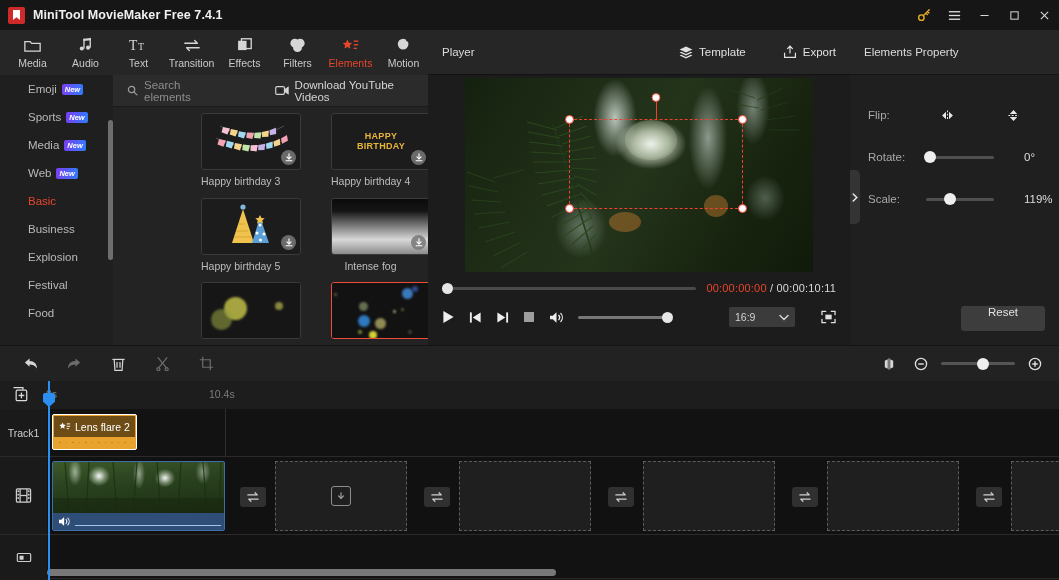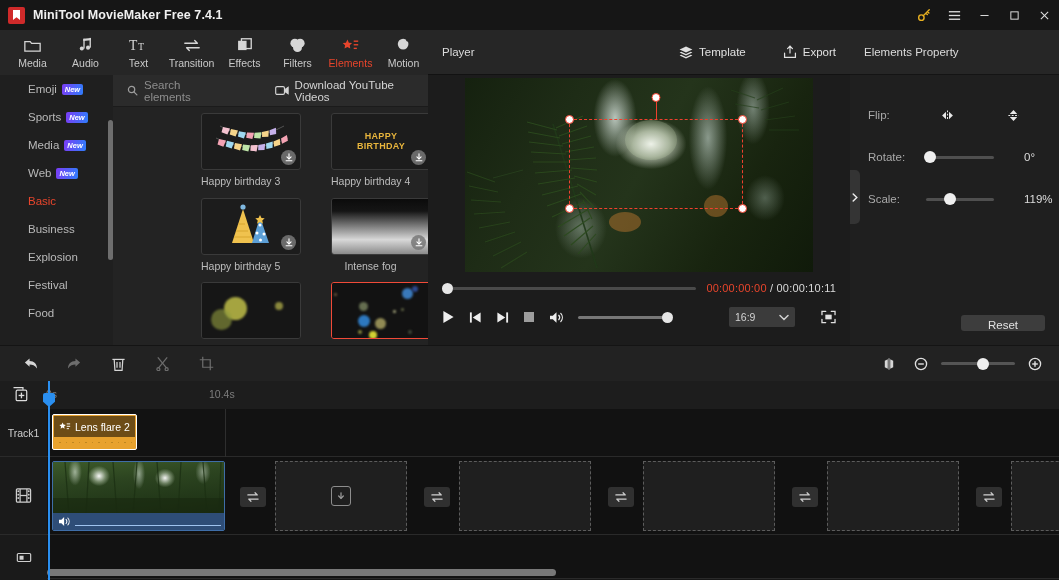--- a/index.html
+++ b/index.html
@@ -159,22 +159,22 @@
   .slider { position: relative; width: 68px; height: 3px; background: #4f4f4f; border-radius: 2px; cursor: pointer; }
   .sl-knob { position: absolute; top: -4.5px; width: 12px; height: 12px; border-radius: 50%; background: #efefef; }
   .pval { margin-left: 30px; font-size: 11.5px; color: #dcdcdc; }
   .collapse-tab {
     position: absolute; left: 0; top: 140px; width: 10px; height: 54px;
     background: #343434; border-radius: 0 5px 5px 0; display: flex;
     align-items: center; justify-content: center; color: #ededed;
     font-size: 9px; cursor: pointer;
   }
   .reset-btn {
-    position: absolute; right: 14px; bottom: 14px; width: 84px; height: 16px;
-    background: #3d3d3d; border-radius: 3px; display: flex; align-items: flex-end;
+    position: absolute; right: 14px; bottom: 14px; width: 84px; height: 25px;
+    background: #3d3d3d; border-radius: 3px; display: flex; align-items: flex-start;
     justify-content: center; font-size: 11.5px; color: #e2e2e2; cursor: pointer;
   }
 
   
   .tl-toolbar {
     position: absolute; left: 0; top: 345px; width: 1059px; height: 36px;
     background: #222; display: flex; align-items: center; border-top:1px solid #141414;
   }
   .tool-btn { width: 44px; height: 36px; display: flex; align-items: center; justify-content: center; cursor: pointer; color: #d6d6d6; }
   .tool-btn.dim { color: #6d6d6d; }

